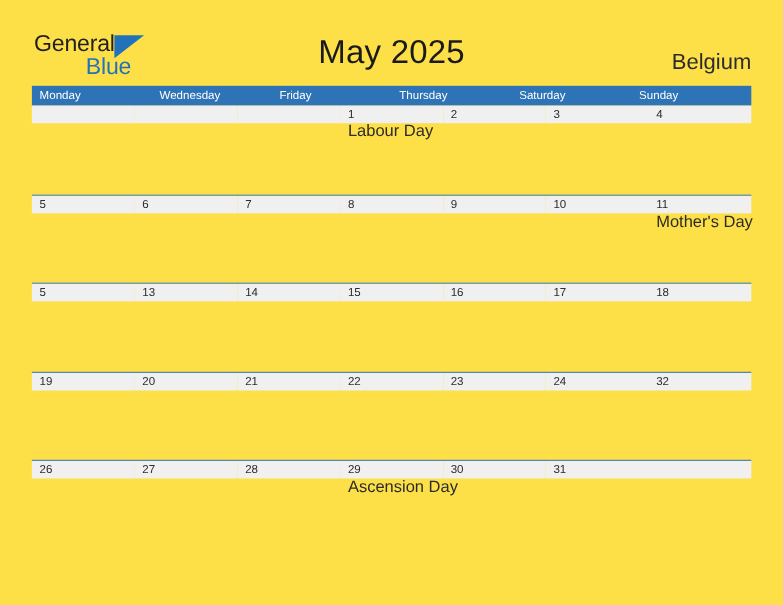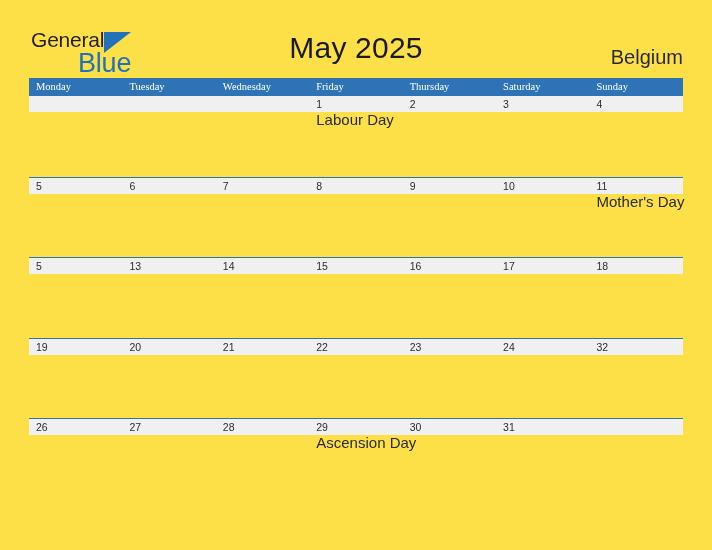--- a/index.html
+++ b/index.html
@@ -40,21 +40,21 @@
     position: absolute;
     left: 0; top: 0;
     font-size: 21px;
     letter-spacing: -0.2px;
     color: #231f20;
     font-family: "Liberation Sans", sans-serif;
   }
   .logo-blue {
     position: absolute;
     left: 47px; top: 21px;
-    font-size: 27px;
+    font-size: 21px;
     letter-spacing: -0.2px;
     color: #2272b9;
     font-family: "Liberation Sans", sans-serif;
   }
   .logo-tri {
     position: absolute;
     left: 73px;
     top: 3px;
     width: 0; height: 0;
     border-left: 27px solid #2272b9;
@@ -96,21 +96,20 @@
     background: #2d73b5;
   }
   .weekday-cell {
     flex: 1 1 0;
     color: #ffffff;
     font-size: 10.5px;
     line-height: 18px;
     padding-left: 7px;
     white-space: nowrap;
     overflow: hidden;
-    font-family: Liberation Serif, serif;
   }
 
   .week-row {
     display: flex;
     width: 654px;
     height: 80.5px;
     position: relative;
   }
   .week-row::before {
     content: "";
@@ -175,21 +174,20 @@
 
     <h1 class="page-title">May 2025</h1>
 
     <div class="region-label">Belgium</div>
 
   </div>
 
   <div class="calendar">
     <div class="weekday-row" id="weekday-row">
         <div class="weekday-cell">Monday</div>
-        <div class="weekday-cell">Tuesday</div>
         <div class="weekday-cell">Wednesday</div>
         <div class="weekday-cell">Friday</div>
         <div class="weekday-cell">Thursday</div>
         <div class="weekday-cell">Saturday</div>
         <div class="weekday-cell">Sunday</div>
       </div>
     <div id="weeks-container">
         <div class="week-row first">
           <div class="day-cell empty">
             <div class="day-band"></div>

